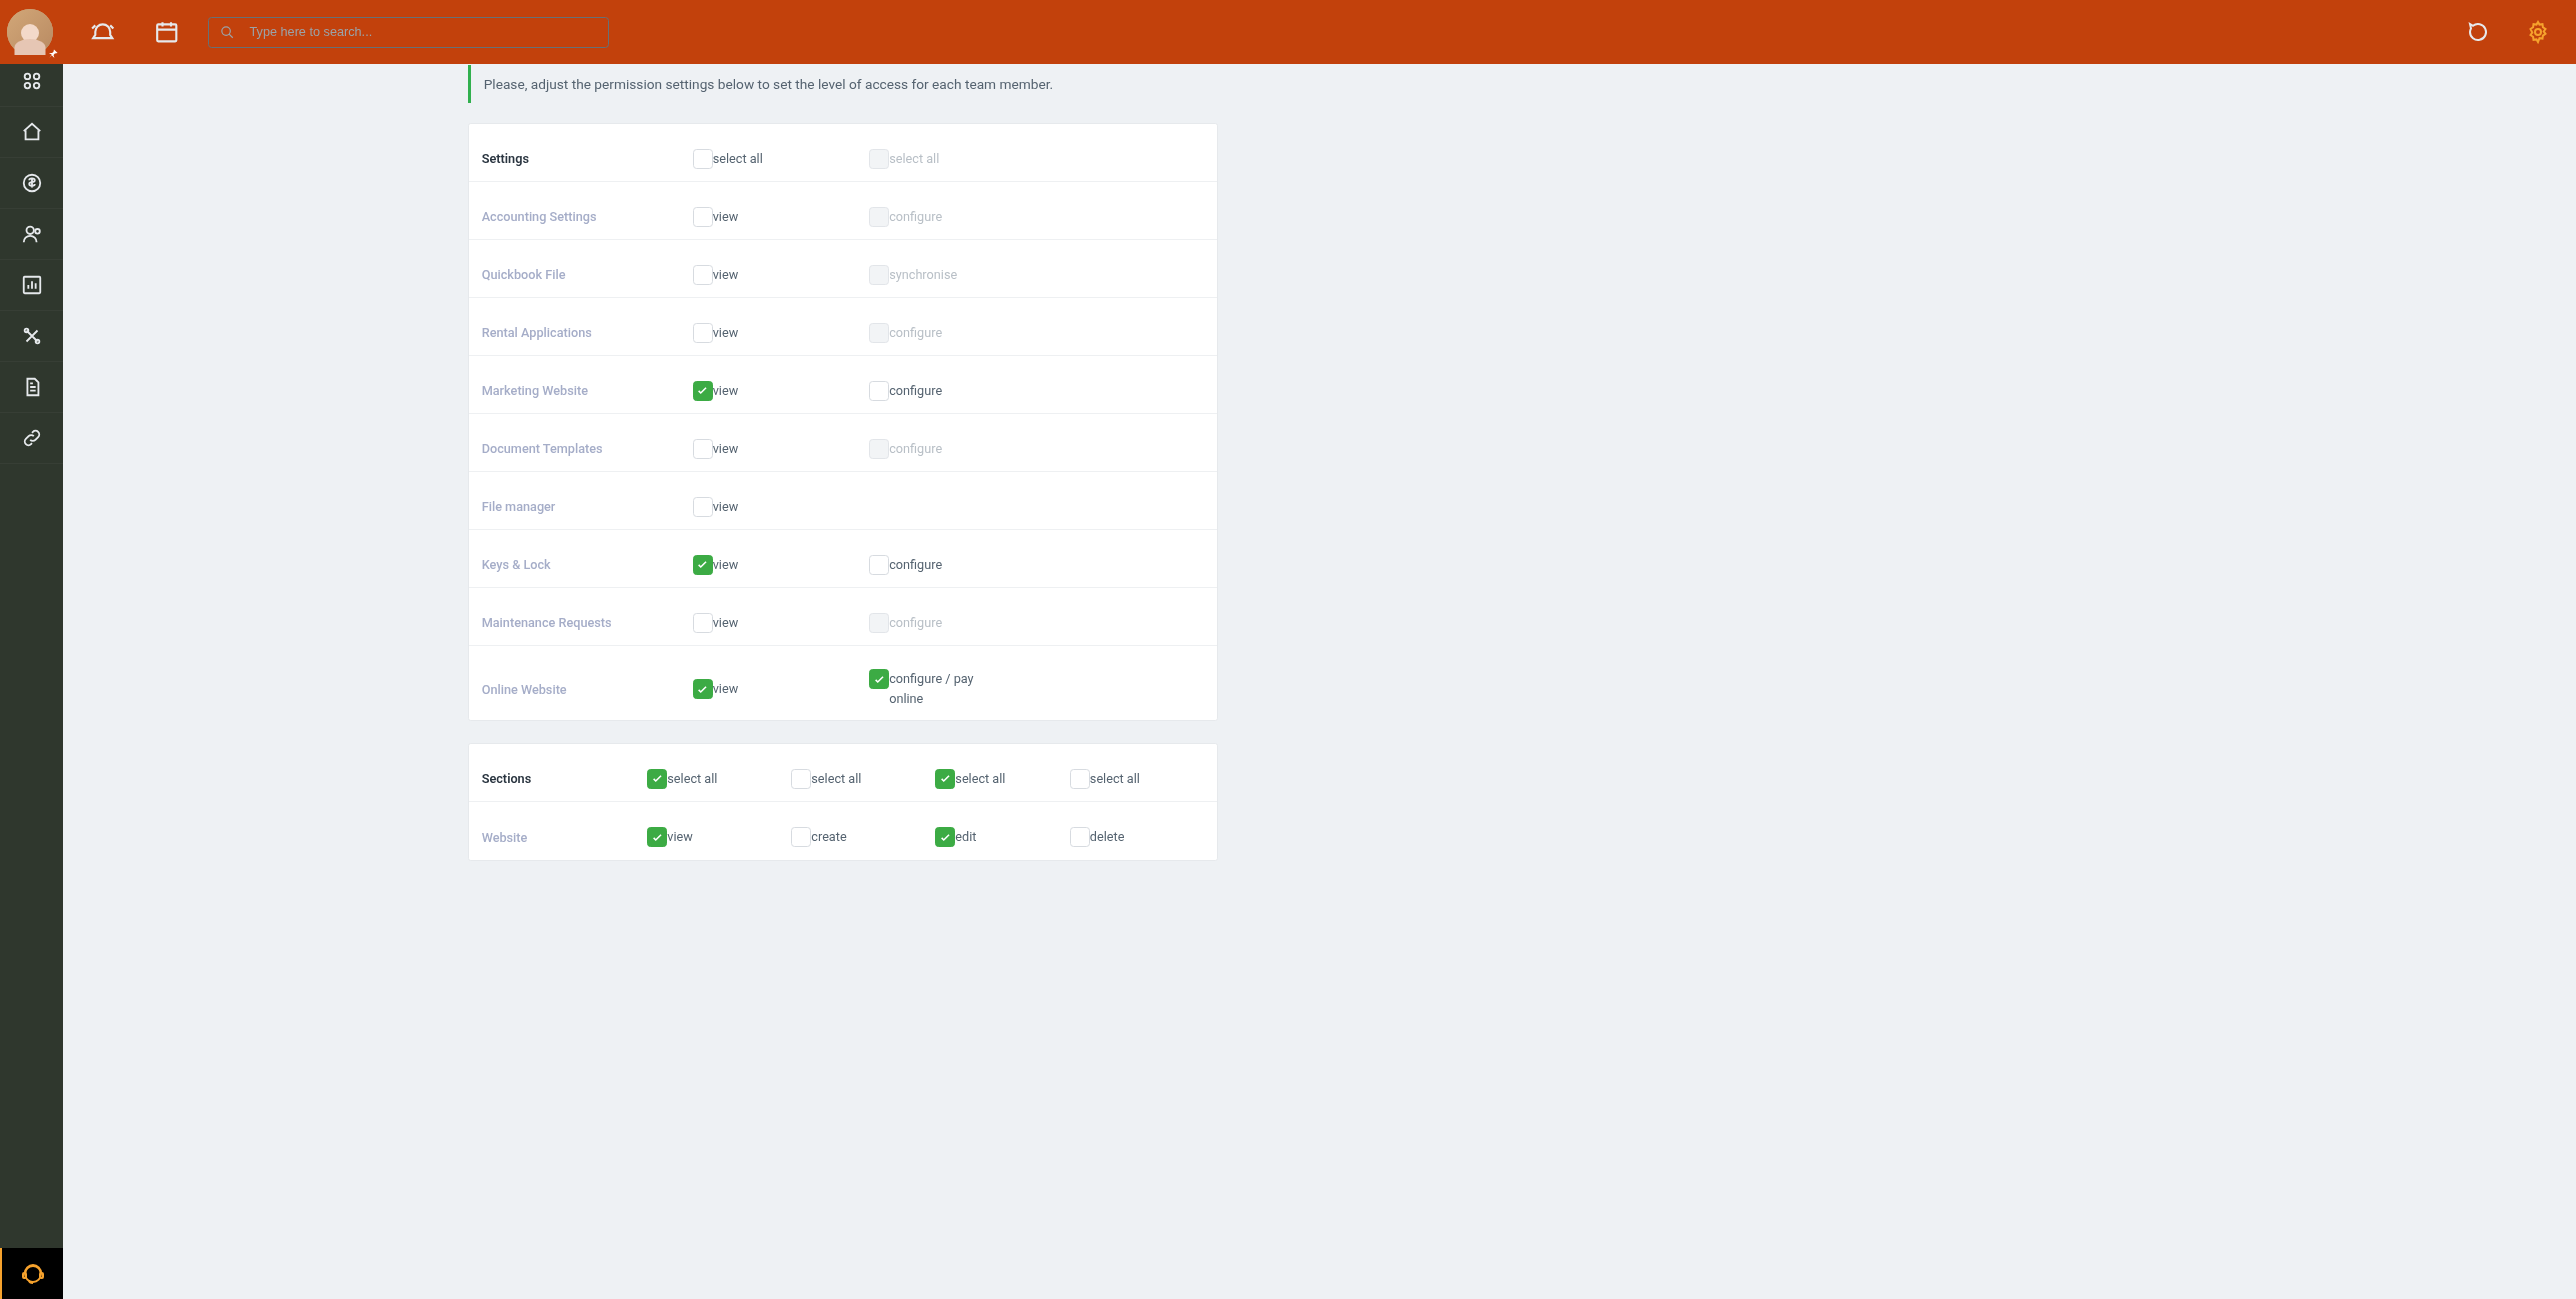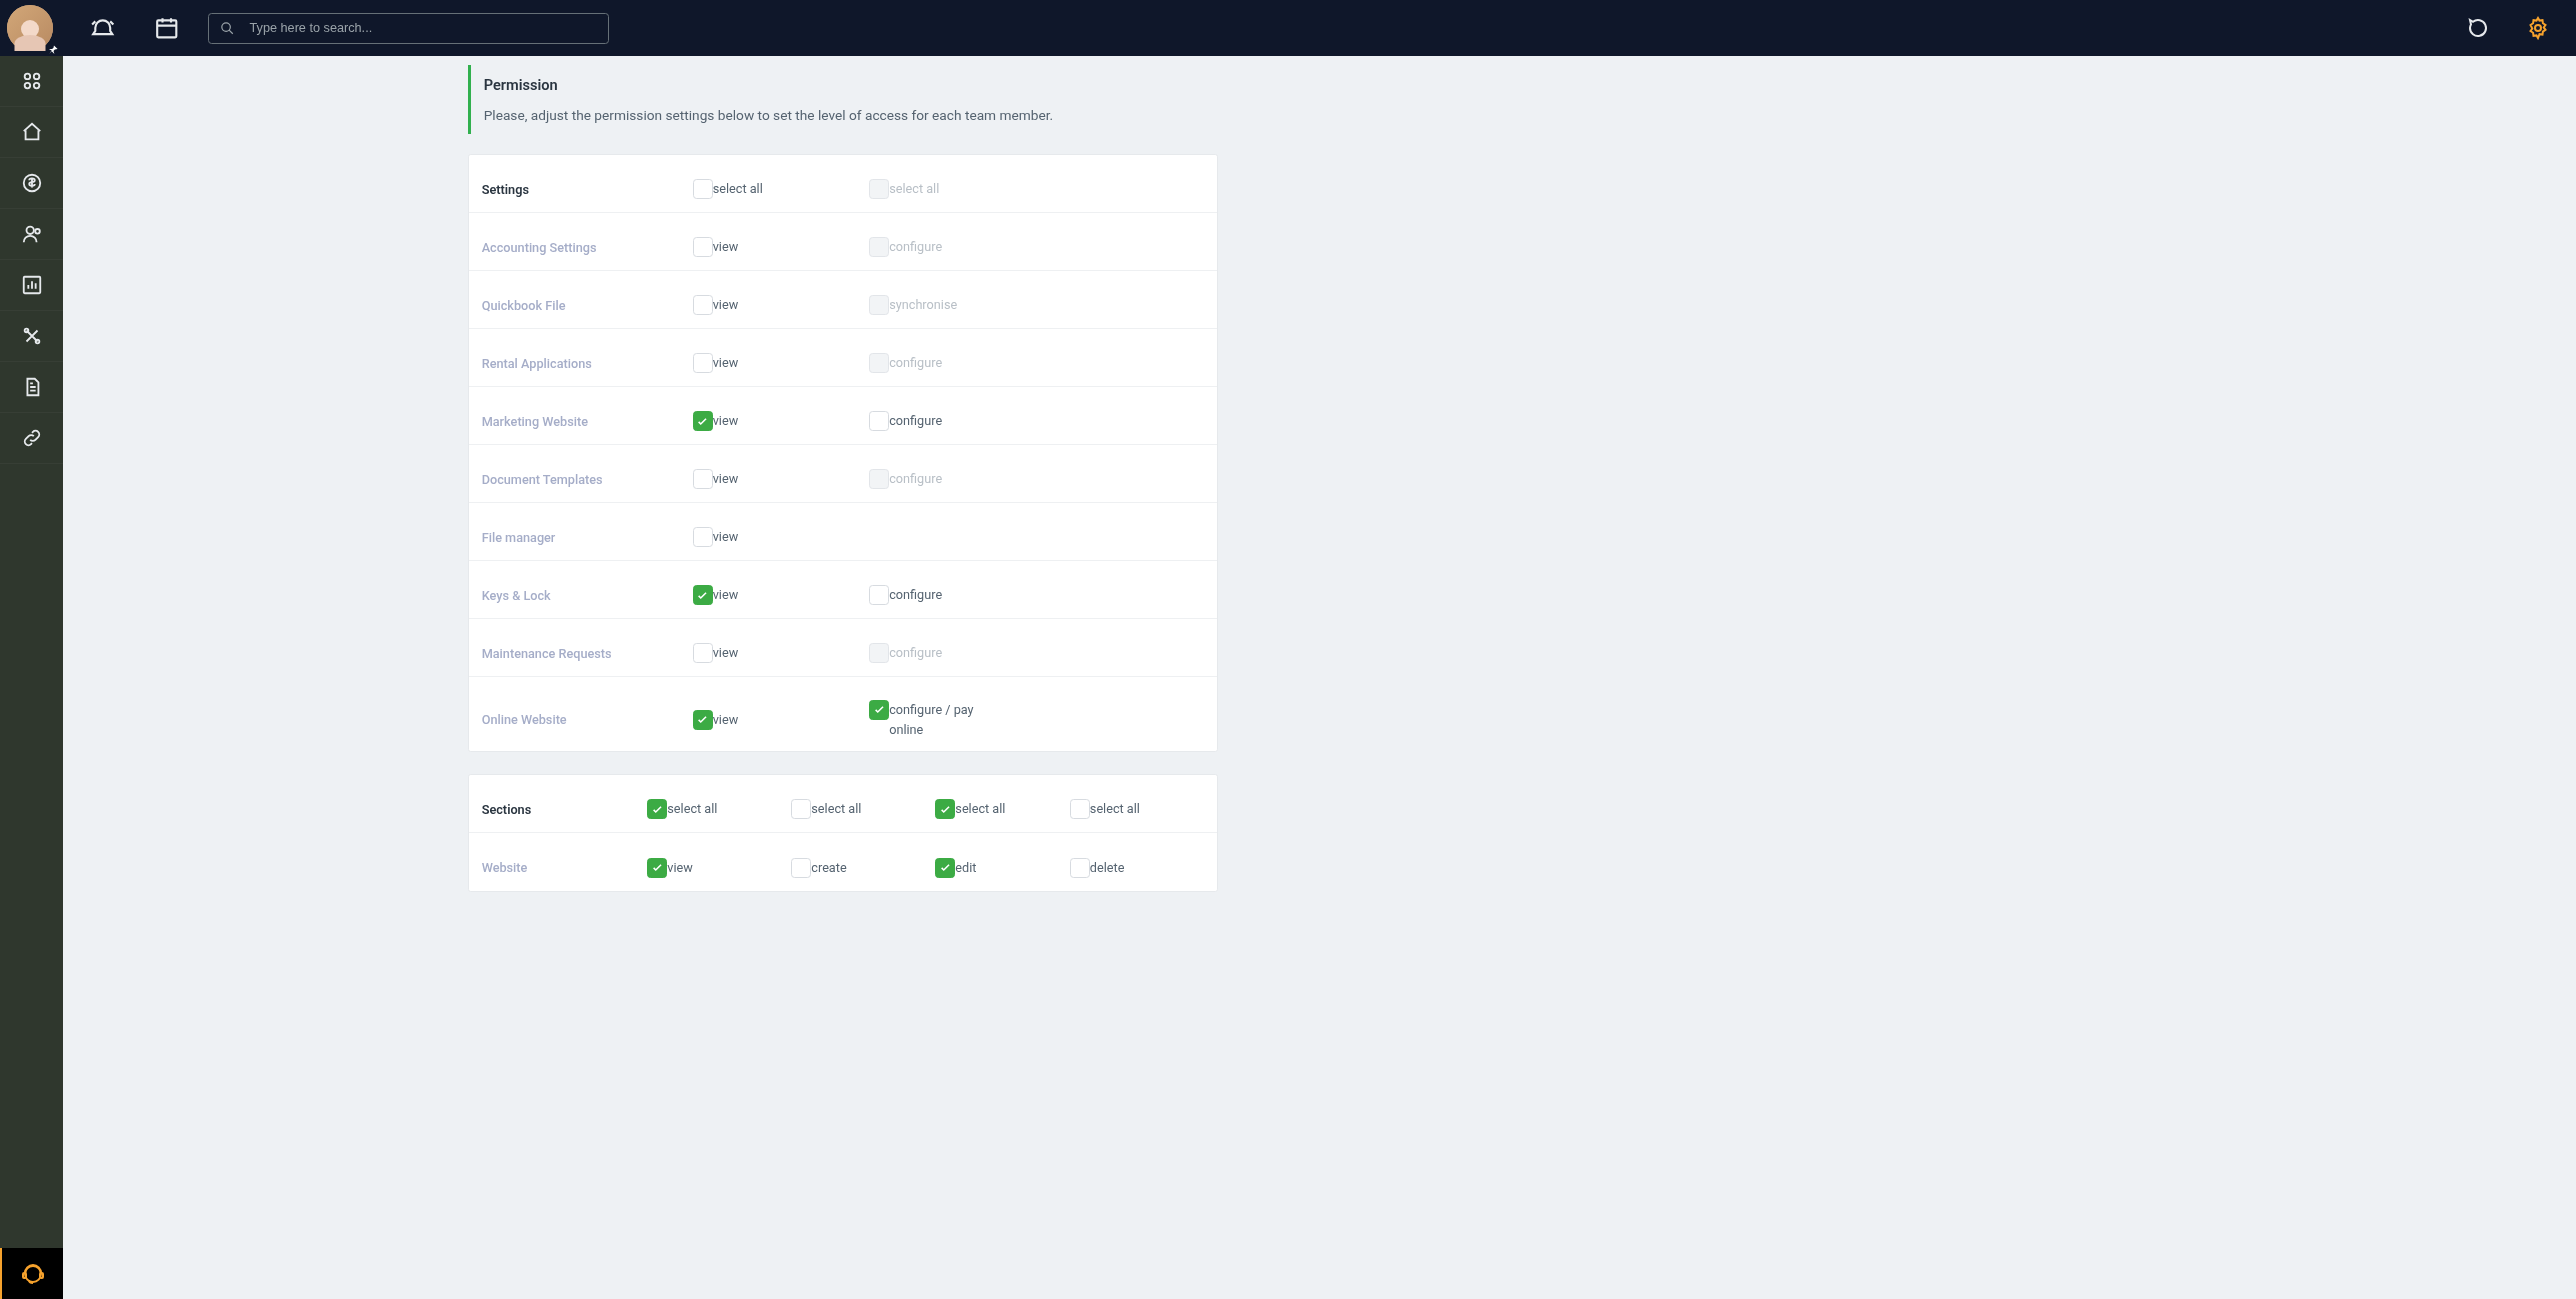--- a/index.html
+++ b/index.html
@@ -1,22 +1,22 @@
 <!DOCTYPE html>
 <html style="font-size:14.6px"><head>
 <meta charset="utf-8">
 <style>
   * { box-sizing: border-box; margin: 0; padding: 0; }
   html, body { height: 100%; font-family: -apple-system, BlinkMacSystemFont, "Segoe UI", Roboto, Helvetica, Arial, sans-serif; }
   body { background: #eef1f4; overflow: hidden; }
 
   
   .topbar {
-    position: fixed; top: 0; left: 0; right: 0; height: 56px;
-    background: #0f172a; display: flex; align-items: center;
+    position: fixed; top: 0; left: 0; right: 0; height: 64px;
+    background: #c2410c; display: flex; align-items: center;
     padding: 0 16.4px 0 7.3px; z-index: 20;
   }
   .avatar {
     width: 46px; height: 46px; border-radius: 50%; background: #c9a585;
     margin-right: 27px; position: relative; overflow: visible;
   }
   .avatar-inner {
     width: 46px; height: 46px; border-radius: 50%; overflow: hidden;
     background: linear-gradient(135deg,#d2a778 0%,#b88a62 100%);
     display:flex; align-items:flex-end; justify-content:center;
@@ -236,21 +236,20 @@
         <rect x="2" y="11" width="3" height="5" rx="1"></rect>
         <rect x="19" y="11" width="3" height="5" rx="1"></rect>
       </svg>
   </div>
 </div>
 
 <div class="main">
   <div class="content-col">
 
     <div class="permission-header">
-      <h2>Permission</h2>
       <p>Please, adjust the permission settings below to set the level of access for each team member.</p>
     </div>
 
     <div class="panel">
       <div class="panel-row header">
         <div class="row-label">Settings</div>
         <div class="perm-cell col1">
           <div class="chk"></div>
           <span class="label">select all</span>
         </div>

